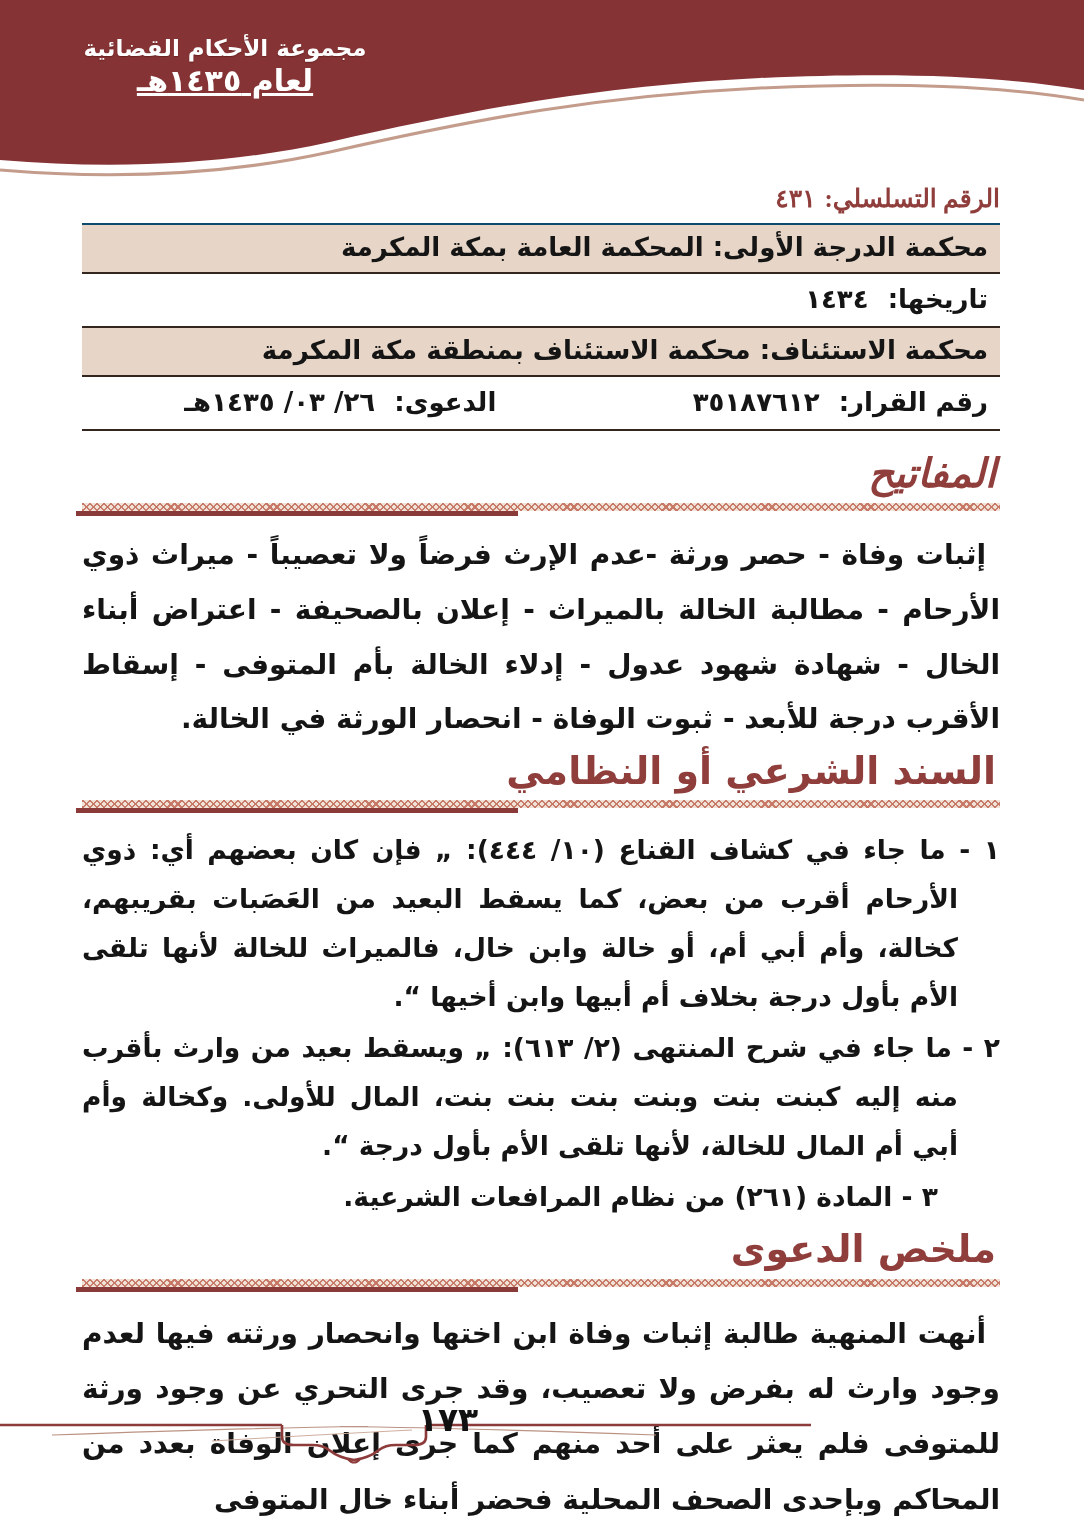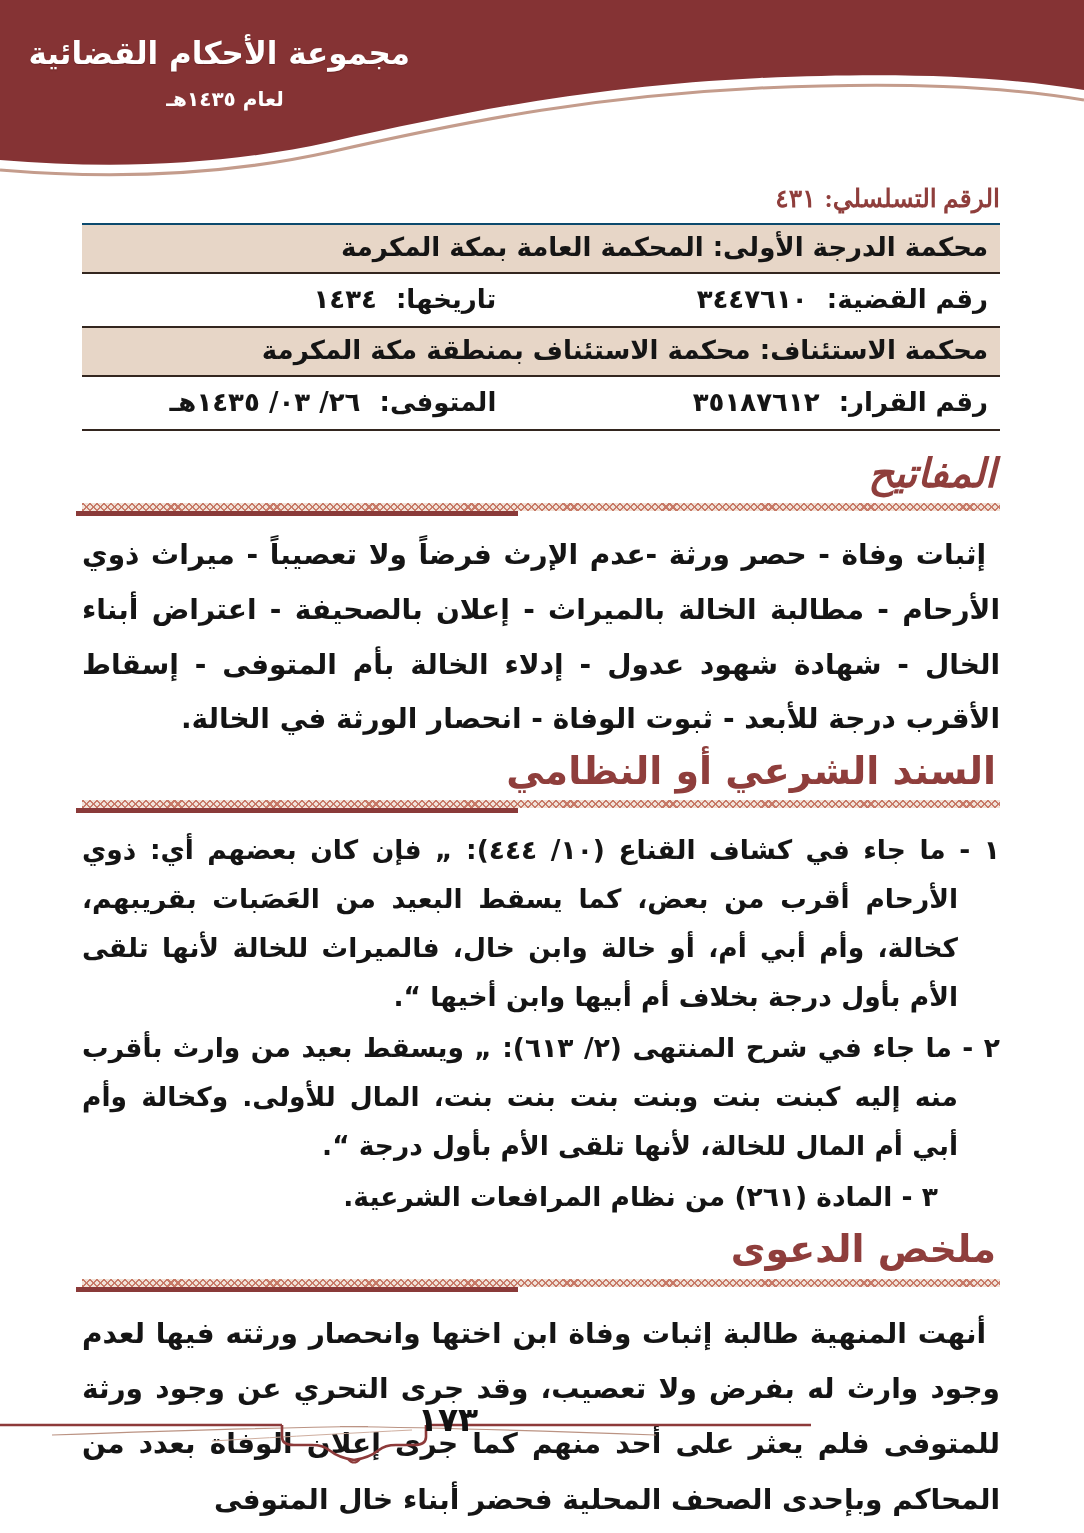--- a/index.html
+++ b/index.html
@@ -14,24 +14,24 @@
     color:#151515;
   }
   
   .hdr{position:absolute;top:0;left:0;width:1084px;height:185px;}
   .hdr svg{display:block;}
   .hdr-text{
     position:absolute;top:34px;left:40px;width:370px;
     text-align:center;color:#ffffff;
   }
   .hdr-title{
-    font-size:31px;font-weight:bold;line-height:1.25;white-space:nowrap;
+    font-size:23px;font-weight:bold;line-height:1.25;white-space:nowrap;
     text-shadow:0 1px 1px rgba(60,10,10,.35);
   }
-  .hdr-year{font-size:20px;font-weight:bold;margin-top:14px;}
+  .hdr-year{font-size:30px;font-weight:bold;margin-top:0;text-decoration:underline;}
   
   .content{position:absolute;top:178px;right:84px;left:82px;}
   .serial{
     text-align:right;padding-left:76px;
     color:#8f3e3c;font-size:25px;font-weight:bold;
     margin:6px 0 10px 0;
     text-align:left;
   }
   .serial span{display:inline-block;font-family:Liberation Serif, serif;}
   
@@ -122,39 +122,35 @@
     <div class="serial" style="text-align:right;padding-left:78px;">
       <span>الرقم التسلسلي:</span>
       <span>٤٣١</span>
     </div>
 
     <div class="ctable">
       <div class="trow shaded">
         <span>محكمة الدرجة الأولى: المحكمة العامة بمكة المكرمة</span>
       </div>
       <div class="trow plain">
-        <span class="cell-main">
-          <span class="lbl">رقم القضية:</span>
-          <span>٣٤٤٧٦١٠</span>
-        </span>
         <span class="cell-side">
           <span class="lbl">تاريخها:</span>
           <span>١٤٣٤</span>
         </span>
       </div>
       <div class="trow shaded">
         <span>محكمة الاستئناف: محكمة الاستئناف بمنطقة مكة المكرمة</span>
       </div>
       <div class="trow plain">
         <span class="cell-main">
           <span class="lbl">رقم القرار:</span>
           <span>٣٥١٨٧٦١٢</span>
         </span>
         <span class="cell-side">
-          <span class="lbl">المتوفى:</span>
+          <span class="lbl">الدعوى:</span>
           <span>٢٦/ ٠٣/ ١٤٣٥هـ</span>
         </span>
       </div>
     </div>
 
     <div class="sec-head small mt1">المفاتيح</div>
     <div class="divider">
       <div class="band"></div>
       <div class="bar"></div>
     </div>

